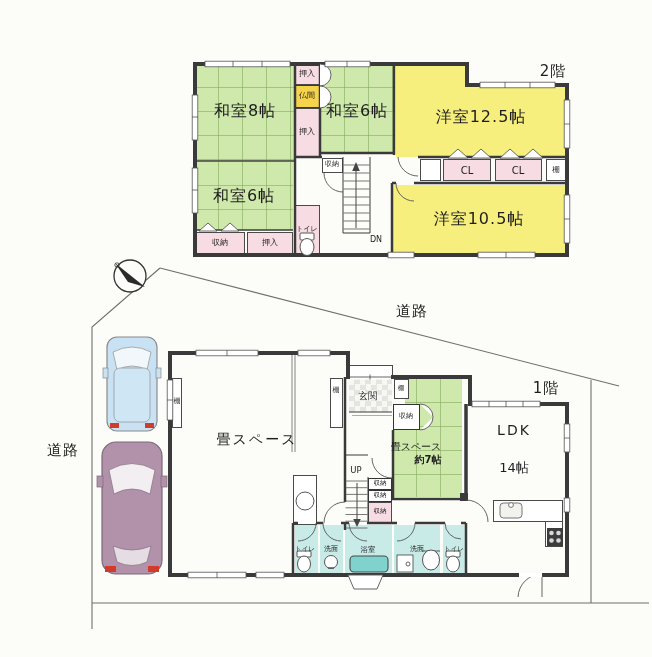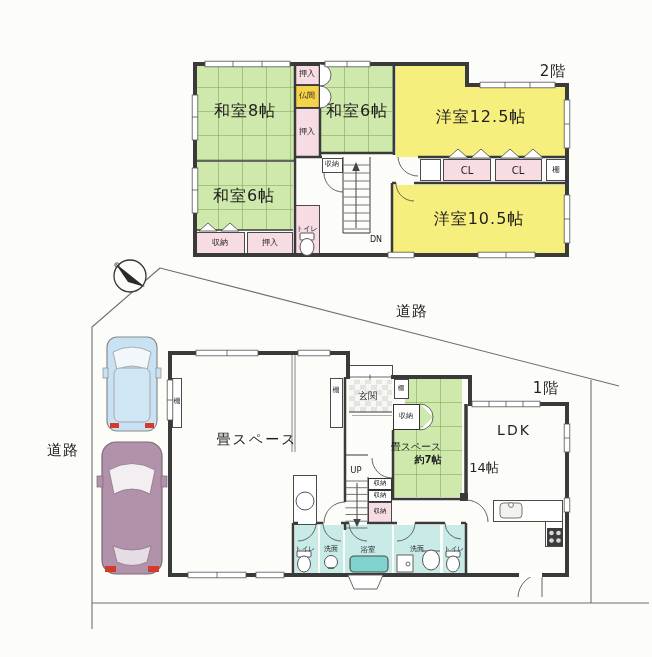--- a/index.html
+++ b/index.html
@@ -294,21 +294,21 @@
 
   <div class="lbl fs14" style="left:257px;top:440px;">畳スペース</div>
   <div class="lbl fs95 halo" style="left:368px;top:396px;">玄関</div>
   <div class="lbl fs7" style="left:177px;top:402px;">棚</div>
   <div class="lbl fs7" style="left:336px;top:391px;">棚</div>
   <div class="lbl fs65" style="left:401px;top:389px;">棚</div>
   <div class="lbl fs7" style="left:406px;top:417px;">収納</div>
   <div class="lbl fs10" style="left:416px;top:446px;">畳スペース</div>
   <div class="lbl fs10" style="left:428px;top:459px;font-weight:bold;">約7帖</div>
   <div class="lbl fs14" style="left:514px;top:431px;">LDK</div>
-  <div class="lbl fs13" style="left:484px;top:468px;">14帖</div>
+  <div class="lbl fs13" style="left:514px;top:468px;">14帖</div>
   <div class="lbl fs85" style="left:356px;top:471px;">UP</div>
   <div class="lbl fs65" style="left:380px;top:484px;">収納</div>
   <div class="lbl fs65" style="left:380px;top:496px;">収納</div>
   <div class="lbl fs65" style="left:380px;top:512px;">収納</div>
   <div class="lbl fs65" style="left:305px;top:550px;">トイレ</div>
   <div class="lbl fs7" style="left:331px;top:550px;">洗面</div>
   <div class="lbl fs75" style="left:368px;top:550px;">浴室</div>
   <div class="lbl fs7" style="left:417px;top:550px;">洗面</div>
   <div class="lbl fs65" style="left:454px;top:550px;">トイレ</div>
 

